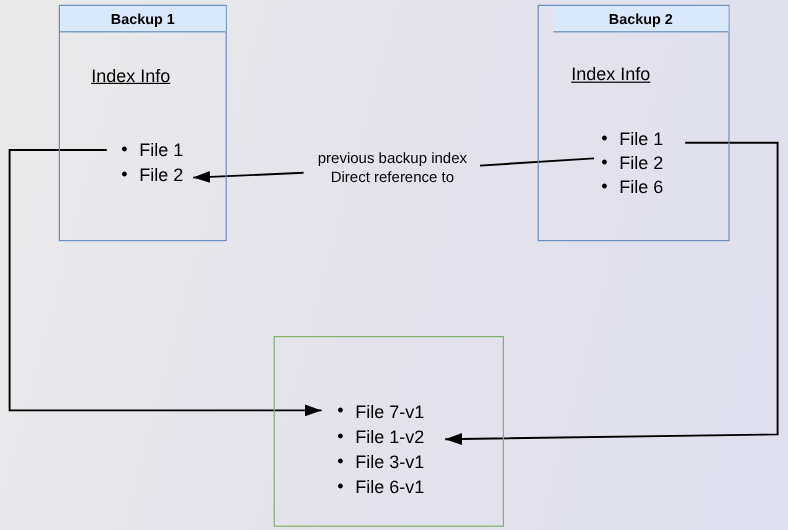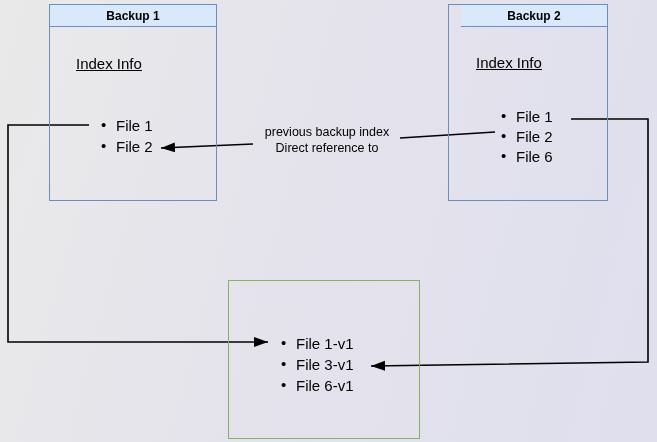--- a/index.html
+++ b/index.html
@@ -54,42 +54,43 @@
     </defs>
 
     <path d="M 89 125 L 8 125 L 8 342 L 268 342" marker-end="url(#arrowhead)"></path>
 
     <path d="M 571 119 L 648 119 L 648 362 L 371 366" marker-end="url(#arrowhead)"></path>
 
     <path d="M 495 132 L 400 138"></path>
     <path d="M 253 144 L 161 148" marker-end="url(#arrowhead)"></path>
   </svg>
 
-  <div class="box blue" style="left:49px;top:4px;width:168px;height:197px;">
+  <div class="box blue" style="left:49px;top:4px;width:140px;height:197px;">
     <div class="box-header">Backup 1</div>
     <div class="subtitle" style="left:26px;top:50px;">Index Info</div>
     <ul class="items" style="left:51px;top:110px;">
       <li>File 1</li>
       <li>File 2</li>
     </ul>
   </div>
 
   <div class="box blue" style="left:448px;top:4px;width:160px;height:197px;padding-left:12px;">
     <div class="box-header">Backup 2</div>
     <div class="subtitle" style="left:27px;top:49px;">Index Info</div>
     <ul class="items tight" style="left:52px;top:102px;">
       <li>File 1</li>
       <li>File 2</li>
       <li>File 6</li>
     </ul>
   </div>
 
   <div class="box green" style="left:228px;top:280px;width:192px;height:159px;">
     <ul class="items" style="left:52px;top:52px;">
-      <li>File 1-v1</li>
+      <li>File 7-v1</li>
+      <li>File 1-v2</li>
       <li>File 3-v1</li>
       <li>File 6-v1</li>
     </ul>
   </div>
 
   <div class="edge-label">
     <span>previous backup index</span>
     <span>Direct reference to</span>
   </div>
 

